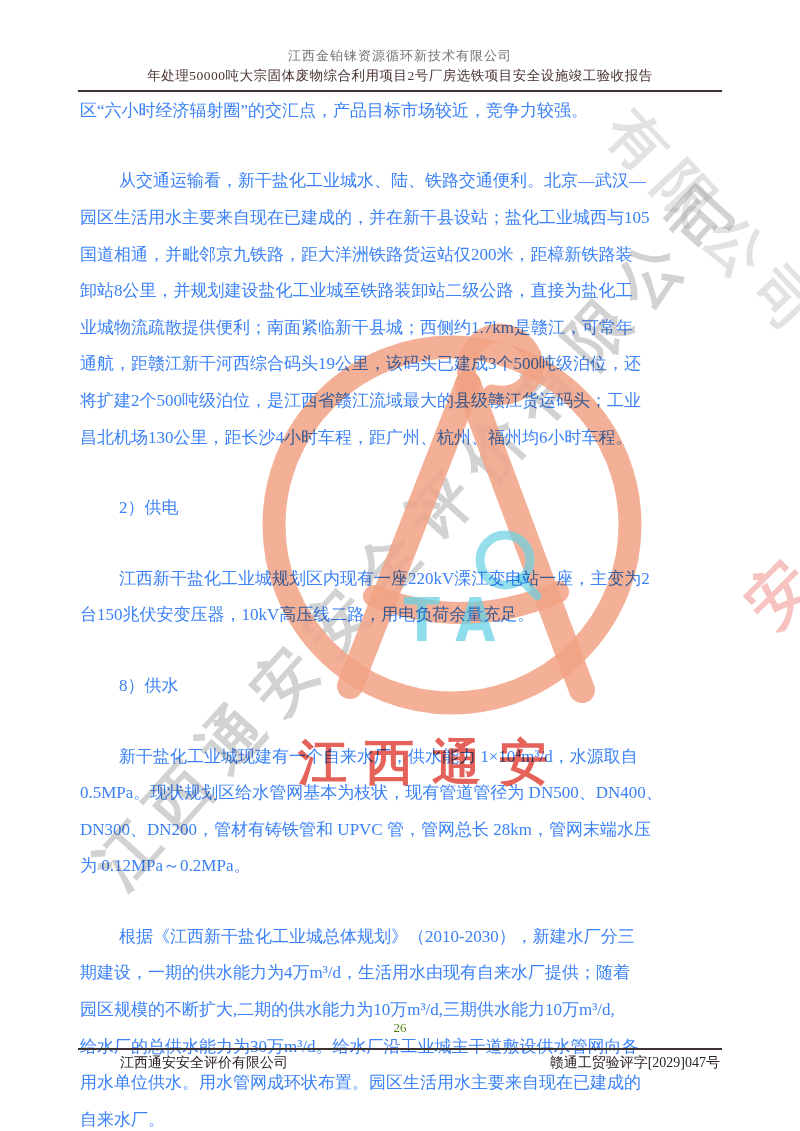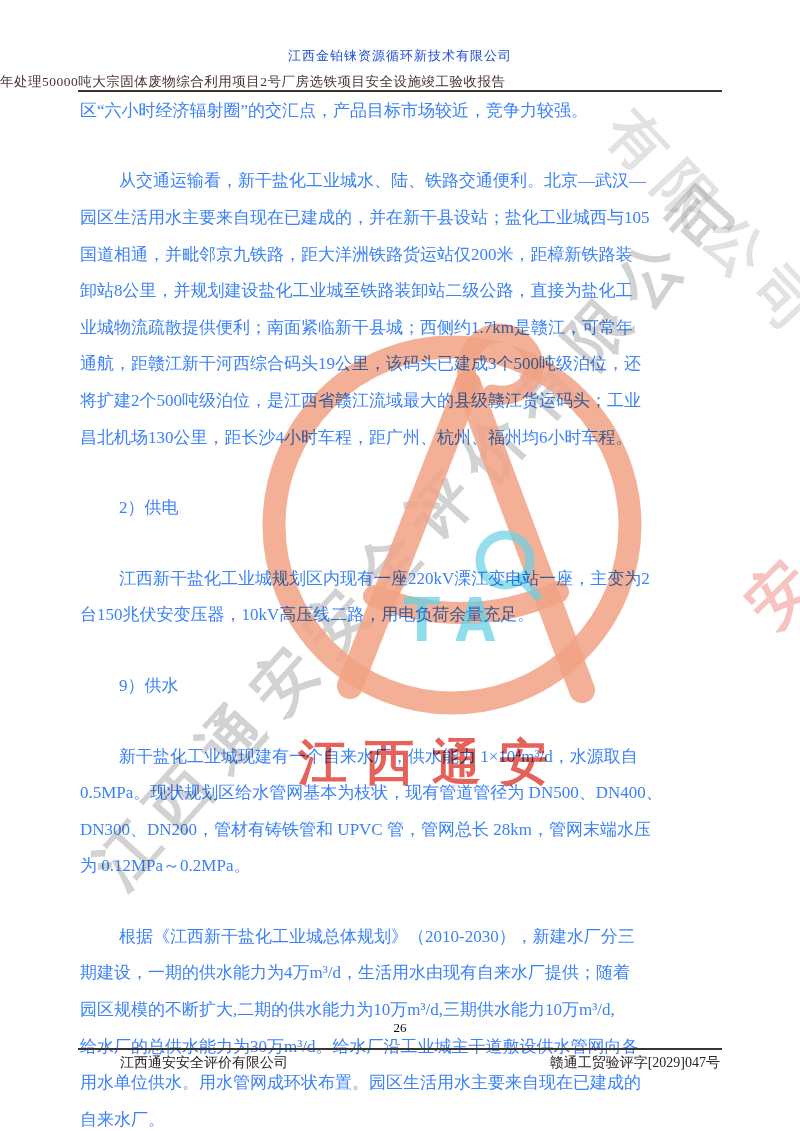--- a/index.html
+++ b/index.html
@@ -5,25 +5,25 @@
   html,body{margin:0;padding:0;background:#ffffff;}
   .page{
     position:relative;width:800px;height:1131px;background:#ffffff;
     overflow:hidden;
     font-family:"Liberation Serif","DejaVu Serif",serif;
     color:#1d1d1d;
   }
   
   .hdr-company{
     position:absolute;top:47px;left:0;width:100%;
-    text-align:center;font-size:13px;letter-spacing:1px;color:#1d4ed8;
+    text-align:center;font-size:13px;letter-spacing:1px;color:#737373;
   }
   .hdr-title{
-    position:absolute;top:73px;left:0;width:100%;
-    font-size:13.5px;letter-spacing:0.5px;color:#4a3432;
+    position:absolute;top:67px;left:0;width:100%;
+    text-align:center;font-size:13.5px;letter-spacing:0.5px;color:#4a3432;
   }
   .hdr-rule{
     position:absolute;top:90px;left:78px;width:644px;height:2.2px;
     background:#3c3331;
   }
   
   .body-text{
     position:absolute;top:92px;left:80px;width:644px;
   }
   .line{
@@ -65,21 +65,21 @@
   .wm-ta{
     position:absolute;left:402px;top:586px;
     font-size:66px;font-weight:bold;letter-spacing:14px;
     color:rgba(104,209,229,0.75);
     font-family:Liberation Mono, monospace;
   }
   .wm-svg{position:absolute;left:0;top:0;}
   
   .pageno{
     position:absolute;top:1020px;left:0;width:100%;
-    text-align:center;font-size:13px;color:#000000;
+    text-align:center;font-size:13px;color:#4d7c0f;
   }
   .ftr-rule{
     position:absolute;top:1048px;left:78px;width:644px;height:1.6px;
     background:#3c3331;
   }
   .ftr-row{
     position:absolute;top:1054px;left:80px;width:640px;
     display:flex;justify-content:space-between;
     font-size:14px;color:#2a2220;
   }
@@ -101,21 +101,21 @@
       <div class="line">园区生活用水主要来自现在已建成的，并在新干县设站；盐化工业城西与105</div>
       <div class="line">国道相通，并毗邻京九铁路，距大洋洲铁路货运站仅200米，距樟新铁路装</div>
       <div class="line">卸站8公里，并规划建设盐化工业城至铁路装卸站二级公路，直接为盐化工</div>
       <div class="line">业城物流疏散提供便利；南面紧临新干县城；西侧约1.7km是赣江，可常年</div>
       <div class="line">通航，距赣江新干河西综合码头19公里，该码头已建成3个500吨级泊位，还</div>
       <div class="line">将扩建2个500吨级泊位，是江西省赣江流域最大的县级赣江货运码头；工业</div>
       <div class="line">昌北机场130公里，距长沙4小时车程，距广州、杭州、福州均6小时车程。</div>
       <div class="line indent">2）供电</div>
       <div class="line indent">江西新干盐化工业城规划区内现有一座220kV溧江变电站一座，主变为2</div>
       <div class="line">台150兆伏安变压器，10kV高压线二路，用电负荷余量充足。</div>
-      <div class="line indent">9）供水</div>
+      <div class="line indent">8）供水</div>
       <div class="line indent">新干盐化工业城现建有一个自来水厂，供水能力 1×10⁴m³/d，水源取自</div>
       <div class="line">0.5MPa。现状规划区给水管网基本为枝状，现有管道管径为 DN500、DN400、</div>
       <div class="line">DN300、DN200，管材有铸铁管和 UPVC 管，管网总长 28km，管网末端水压</div>
       <div class="line">为 0.12MPa～0.2MPa。</div>
       <div class="line indent">根据《江西新干盐化工业城总体规划》（2010-2030），新建水厂分三</div>
       <div class="line">期建设，一期的供水能力为4万m³/d，生活用水由现有自来水厂提供；随着</div>
       <div class="line">园区规模的不断扩大,二期的供水能力为10万m³/d,三期供水能力10万m³/d,</div>
       <div class="line">给水厂的总供水能力为30万m³/d。给水厂沿工业城主干道敷设供水管网向各</div>
       <div class="line">用水单位供水。用水管网成环状布置。园区生活用水主要来自现在已建成的</div>
       <div class="line">自来水厂。</div>

